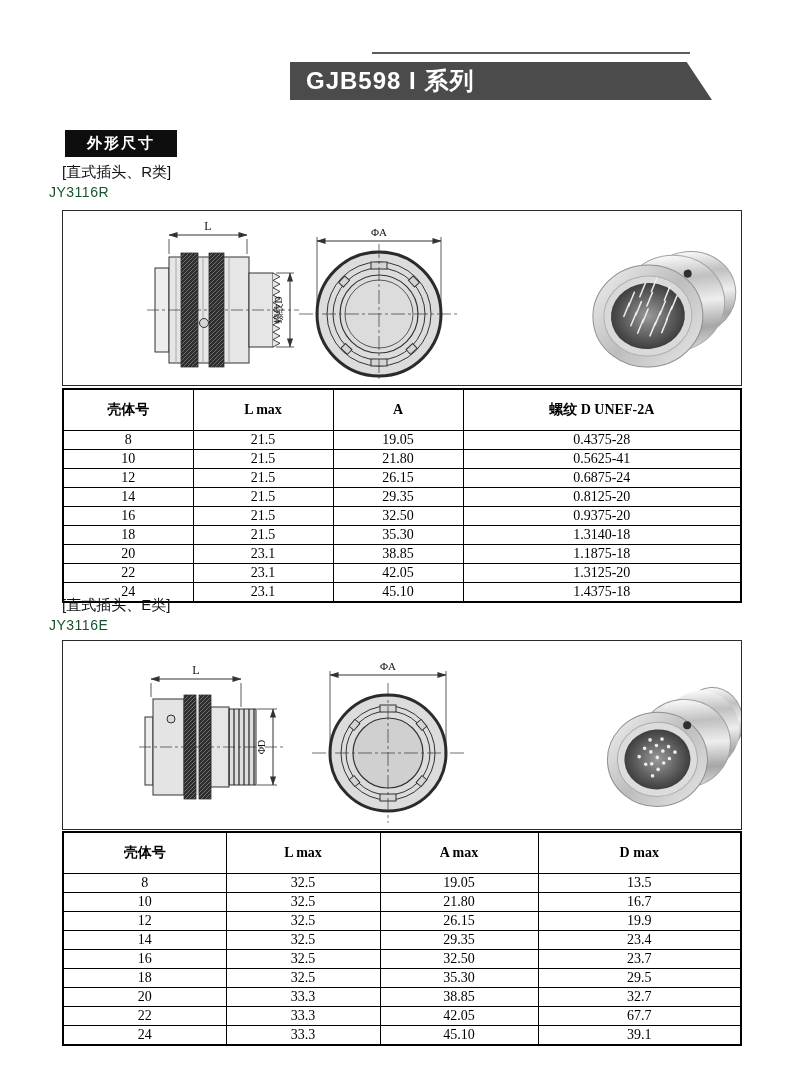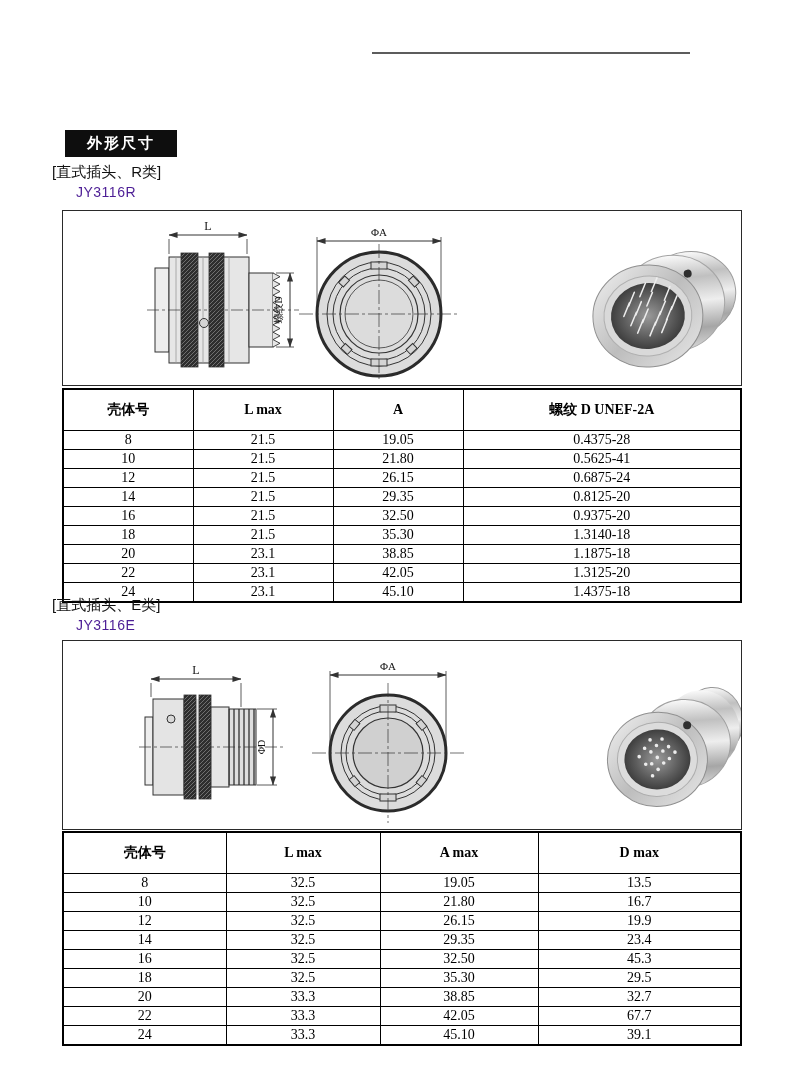--- a/index.html
+++ b/index.html
@@ -5,22 +5,22 @@
   html,body{margin:0;padding:0;background:#ffffff;}
   .page{position:relative;width:800px;height:1086px;background:#ffffff;overflow:hidden;
         font-family:"Liberation Sans",sans-serif;color:#1a1a1a;}
   .top-rule{position:absolute;left:372px;top:52px;width:318px;height:2px;background:#5c5c5c;}
   .banner{position:absolute;left:290px;top:62px;width:422px;height:38px;background:#4b4b4b;
           clip-path:polygon(0 0,94% 0,100% 100%,0 100%);}
   .banner-text{display:block;color:#ffffff;font-weight:bold;font-size:24px;line-height:38px;
                padding-left:16px;letter-spacing:1px;white-space:nowrap;}
   .section-tag{position:absolute;left:65px;top:130px;background:#0e0e0e;color:#ffffff;
                font-size:15px;font-weight:bold;padding:4px 22px;letter-spacing:2px;}
-  .subtitle{position:absolute;left:52px;font-size:15px;color:#111;white-space:nowrap;}
-  .model{position:absolute;left:76px;font-size:14px;color:#4c1d95;white-space:nowrap;letter-spacing:.5px;}
+  .subtitle{position:absolute;left:62px;font-size:15px;color:#111;white-space:nowrap;}
+  .model{position:absolute;left:49px;font-size:14px;color:#14532d;white-space:nowrap;letter-spacing:.5px;}
   .draw-box{position:absolute;left:62px;width:678px;border:1.5px solid #2a2a2a;background:#fff;box-sizing:content-box;}
   #draw1{top:210px;height:174px;}
   #draw2{top:640px;height:188px;}
   .dim-table{position:absolute;left:62px;width:678px;border-collapse:collapse;text-align:center;
              font-family:"Liberation Serif",serif;font-size:14px;color:#000;table-layout:fixed;}
   .dim-table th{border:1.5px solid #000;font-weight:bold;height:20px;padding:10px;line-height:1.1;}
   .dim-table td{border:1.5px solid #000;height:18px;padding:0;line-height:1.1;}
   .dim-table{border:2px solid #000;}
   #table1{top:388px;}
   #table2{top:831px;}
@@ -59,20 +59,23 @@
     <marker id="arr" viewBox="0 0 10 10" refX="9.5" refY="5" markerWidth="9" markerHeight="9" orient="auto-start-reverse">
       <path d="M0,1.6 L10,5 L0,8.4 z" fill="#333"></path>
     </marker>
   </defs>
 </svg>
 
 <div class="page">
 
   <div class="top-rule"></div>
 
+  <div class="banner">
+    <span class="banner-text">GJB598 I 系列</span>
+  </div>
 
   <div class="section-tag">外形尺寸</div>
 
   <div class="subtitle" style="top:163px">[直式插头、R类]</div>
   <div class="model" style="top:184px">JY3116R</div>
 
   <div class="draw-box" id="draw1">
     <svg width="678" height="174" viewBox="0 0 678 174">
 
       <g stroke="#333" stroke-width="1" fill="none">
@@ -351,21 +354,21 @@
         <tr>
           <td>14</td>
           <td>32.5</td>
           <td>29.35</td>
           <td>23.4</td>
         </tr>
         <tr>
           <td>16</td>
           <td>32.5</td>
           <td>32.50</td>
-          <td>45.3</td>
+          <td>23.7</td>
         </tr>
         <tr>
           <td>18</td>
           <td>32.5</td>
           <td>35.30</td>
           <td>29.5</td>
         </tr>
         <tr>
           <td>20</td>
           <td>33.3</td>

